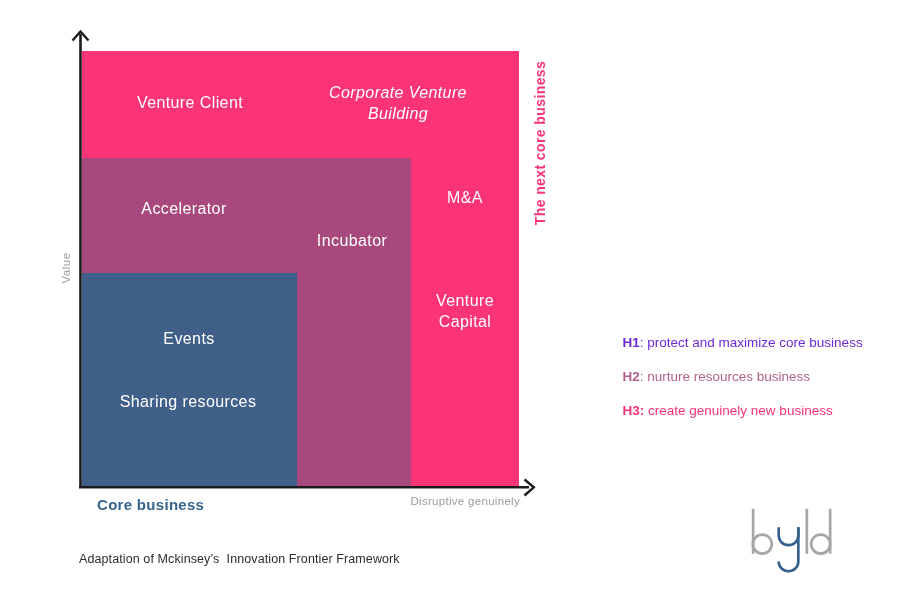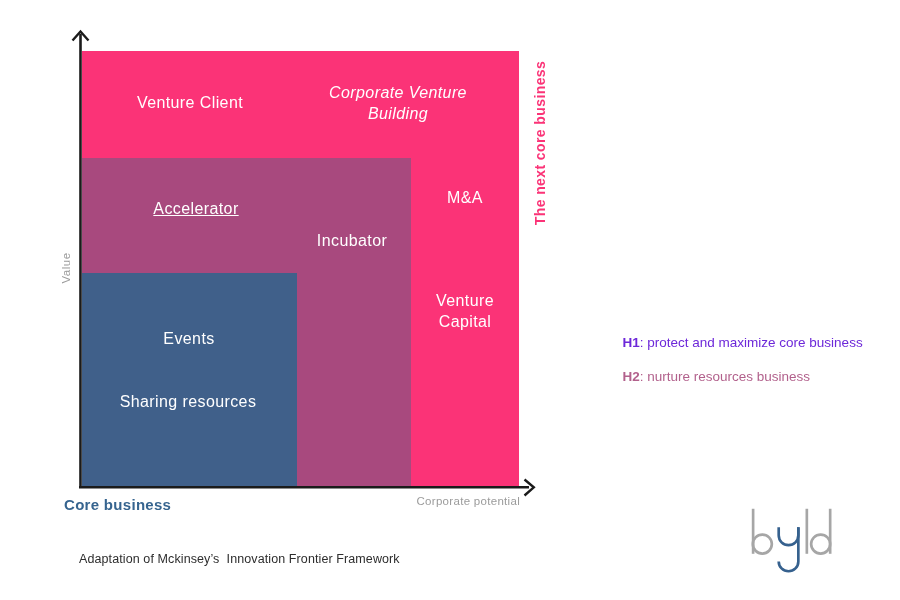--- a/index.html
+++ b/index.html
@@ -11,41 +11,41 @@
   .region.h3{left:82px;top:51px;width:437px;height:436px;}
   .region.h2{left:82px;top:158px;width:329px;height:329px;}
   .region.h1{left:82px;top:273px;width:215px;height:214px;}
 
   .rlabel{
     position:absolute;color:#ffffff;font-size:16px;line-height:21px;
     letter-spacing:.4px;text-align:center;font-weight:400;
   }
   .lbl-venture-client{left:90px;top:92px;width:200px;}
   .lbl-cvb{left:308px;top:82px;width:180px;font-style:italic;}
-  .lbl-accelerator{left:96px;top:198px;width:200px;text-decoration:underline;}
+  .lbl-accelerator{left:84px;top:198px;width:200px;}
   .lbl-incubator{left:252px;top:230px;width:200px;}
   .lbl-mna{left:415px;top:187px;width:100px;}
   .lbl-venture-capital{left:420px;top:290px;width:90px;}
   .lbl-events{left:89px;top:328px;width:200px;}
   .lbl-sharing{left:88px;top:391px;width:200px;text-align:center;}
 
   .axes{position:absolute;left:0;top:0;pointer-events:none;}
 
   .axis-label{position:absolute;}
   .lbl-value{
     left:-13px;top:261px;width:160px;height:14px;
     transform:rotate(-90deg);transform-origin:50% 50%;
     text-align:center;font-size:11.5px;letter-spacing:.5px;
   }
   .lbl-next-core{
     left:446px;top:134px;width:190px;height:18px;
     transform:rotate(-90deg);transform-origin:50% 50%;
     text-align:center;font-size:14px;font-weight:700;letter-spacing:.4px;
   }
-  .lbl-core-business{left:64px;top:496px;font-size:15px;font-weight:700;letter-spacing:.3px;}
+  .lbl-core-business{left:97px;top:496px;font-size:15px;font-weight:700;letter-spacing:.3px;}
   .lbl-disruptive{left:370px;top:495px;width:150px;text-align:right;font-size:11.5px;letter-spacing:.3px;}
 
   .legend{position:absolute;left:600px;top:319px;}
   .legend-row{height:16px;line-height:16px;margin-bottom:18px;font-size:13.5px;white-space:pre;}
   .legend-row .lg-key{font-weight:700;}
 
   .caption{
     position:absolute;left:79px;top:552px;font-size:12.5px;color:#2d2d2d;
     white-space:pre;letter-spacing:.1px;
   }
@@ -74,28 +74,31 @@
   <svg class="axes" width="900" height="600" aria-hidden="true">
     <path d="M80.5 34 V488" stroke="#1B1B1B" stroke-width="2.6" fill="none"></path>
     <path d="M79 487.3 H529" stroke="#1B1B1B" stroke-width="2.6" fill="none"></path>
     <path d="M72.5 40.5 L80.5 31.5 L88.5 40.5" stroke="#1B1B1B" stroke-width="2.4" fill="none"></path>
     <path d="M524.5 479.5 L533.8 487.3 L524.5 495.5" stroke="#1B1B1B" stroke-width="2.4" fill="none"></path>
   </svg>
 
   <div class="axis-label lbl-value" style="color: rgb(155, 155, 155);">Value</div>
   <div class="axis-label lbl-next-core" style="color: rgb(251, 51, 119);">The next core business</div>
   <div class="axis-label lbl-core-business" style="color: rgb(54, 100, 143);">Core business</div>
-  <div class="axis-label lbl-disruptive" style="color: rgb(155, 155, 155);">Corporate potential</div>
+  <div class="axis-label lbl-disruptive" style="color: rgb(155, 155, 155);">Disruptive genuinely</div>
 
   <div class="legend">
     <div class="legend-row" style="color: #6d28d9;">
       <span class="lg-key">H1</span><span class="lg-text">: protect and maximize core business</span>
     </div>
     <div class="legend-row" style="color: rgb(178, 97, 140);">
       <span class="lg-key">H2</span><span class="lg-text">: nurture resources business</span>
+    </div>
+    <div class="legend-row" style="color: rgb(251, 51, 119);">
+      <span class="lg-key">H3:</span><span class="lg-text"> create genuinely new business</span>
     </div>
   </div>
 
   <div class="caption">Adaptation of Mckinsey’s  Innovation Frontier Framework</div>
 
   <div class="logo">
     <span class="sr-only">byld</span>
     <svg width="88" height="68" viewBox="0 0 86 66" fill="none" aria-hidden="true">
       <g stroke="#A6A6A6" stroke-width="2.6" fill="none">
         <path d="M5 1.5 V45.5"></path>

